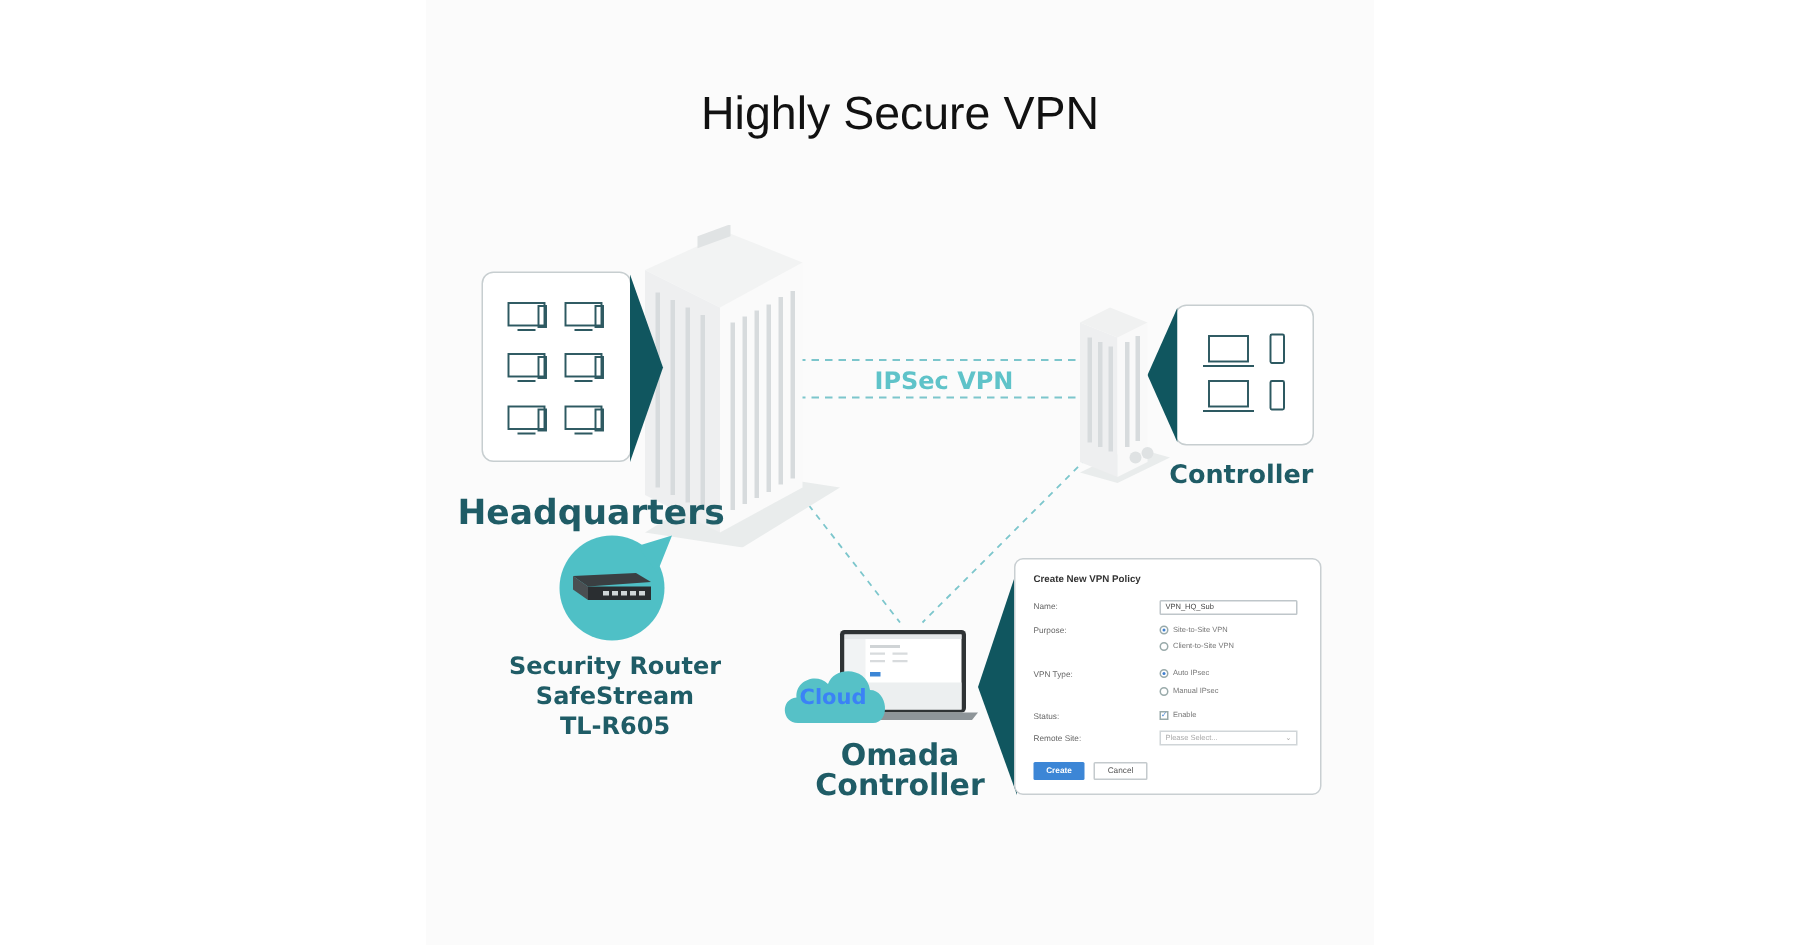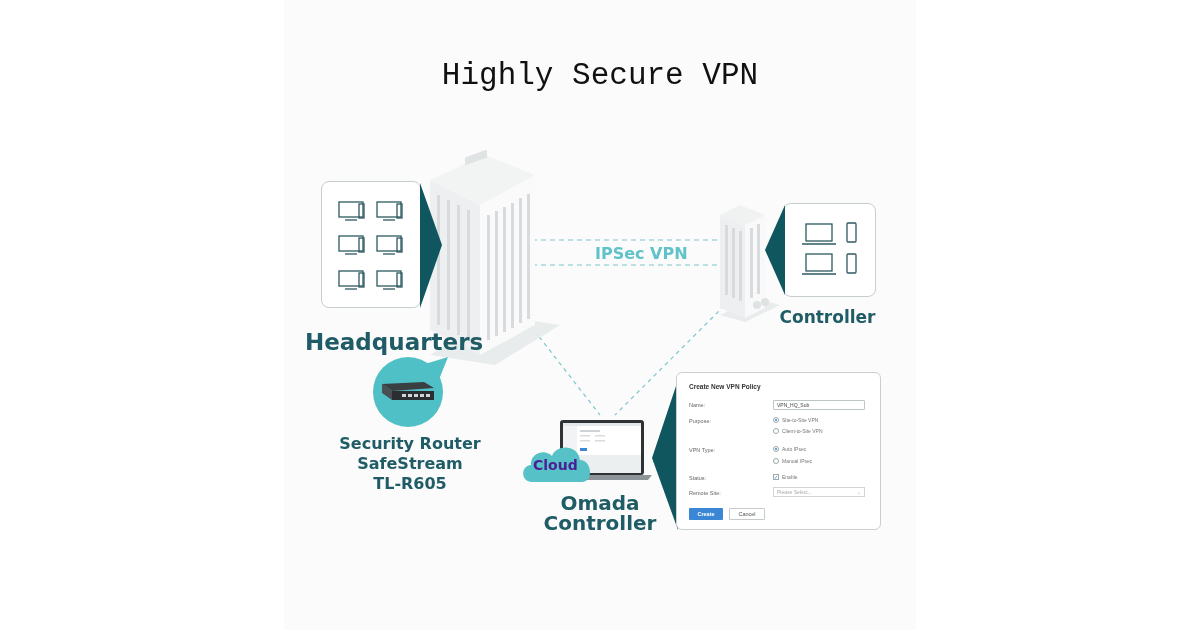--- a/index.html
+++ b/index.html
@@ -1,19 +1,19 @@
 <!DOCTYPE html>
 <html><head>
 <meta charset="utf-8">
 <style>
   * { box-sizing: border-box; margin: 0; padding: 0; }
   html, body { width: 1200px; height: 630px; background: #ffffff; overflow: hidden; }
   body { position: relative; font-family: "Liberation Sans", sans-serif; }
   .canvas { position: absolute; left: 284px; top: 0; width: 632px; height: 630px; background: #fbfbfb; }
-  .title { position: absolute; left: 0; top: 58px; width: 1200px; text-align: center; font-size: 31px; color: #111; font-family: Liberation Mono, monospace; }
+  .title { position: absolute; left: 0; top: 58px; width: 1200px; text-align: center; font-size: 31px; color: #111; font-family: Liberation Sans, sans-serif; }
   .abs { position: absolute; }
   .label { position: absolute; color: #1f5c66; font-weight: bold; font-family: "DejaVu Sans", sans-serif; text-align: center; }
   .panel { position: absolute; background: #fff; border: 1px solid #c7ced0; border-radius: 8px; }
   .vpn-label { position: absolute; color: #5fc3c9; font-weight: bold; font-size: 16px; font-family: "DejaVu Sans", sans-serif; }
   
   .form { position: absolute; left: 676px; top: 372px; width: 205px; height: 158px; background: #fff; border: 1px solid #c9cfd2; border-radius: 6px; font-family: "Liberation Sans", sans-serif; }
   .form .ftitle { position: absolute; left: 12px; top: 10px; font-size: 6.5px; font-weight: bold; color: #333; }
   .form .flabel { position: absolute; left: 12px; font-size: 5.5px; color: #666; }
   .form .input { position: absolute; left: 96px; width: 92px; height: 10px; border: 1px solid #bfc6ca; border-radius: 1px; font-size: 5px; padding-left: 3px; line-height: 8px; color: #444; background:#fff; }
   .form .opt { position: absolute; left: 96px; font-size: 5px; color: #777; display: flex; align-items: center; gap: 3px; }
@@ -135,21 +135,21 @@
     </g>
   </svg>
 </div>
 <svg class="abs" style="left:765px;top:205px;" width="20" height="90">
   <polygon points="20,0 0,45 20,90" fill="#10565f"></polygon>
 </svg>
 
 <div class="label" style="left:305px;top:329px;width:135px;font-size:23px;">Headquarters</div>
 <div class="label" style="left:770px;top:307px;width:115px;font-size:17px;">Controller</div>
 
-<div class="vpn-label" style="left:595px;top:244px;text-align:right;">IPSec VPN</div>
+<div class="vpn-label" style="left:583px;top:244px;text-align:right;">IPSec VPN</div>
 
 <svg class="abs" style="left:370px;top:352px;" width="85" height="80">
   <circle cx="38" cy="40" r="35" fill="#4fc0c6"></circle>
   <polygon points="55,12 78,5 68,30" fill="#4fc0c6"></polygon>
   <g>
     <polygon points="12,32 54,30 64,36 22,39" fill="#3a3f42"></polygon>
     <rect x="22" y="39" width="42" height="9" fill="#2a2e31"></rect>
     <polygon points="12,32 22,39 22,48 12,41" fill="#4a4f52"></polygon>
     <g fill="#cfd6d8">
         <rect x="32" y="42" width="4" height="3"></rect>
@@ -176,21 +176,21 @@
     <rect x="45" y="17" width="10" height="1.5" fill="#d8dbdd"></rect>
   <rect x="30" y="22" width="10" height="1.5" fill="#d8dbdd"></rect>
     <rect x="45" y="22" width="10" height="1.5" fill="#d8dbdd"></rect>
   <rect x="30" y="30" width="7" height="3" fill="#3c86d6"></rect>
   <rect x="13" y="37" width="78" height="18" fill="#eceff0"></rect>
   <polygon points="2,57 102,57 98,62 6,62" fill="#8e9599"></polygon>
 </svg>
 <svg class="abs" style="left:518px;top:436px;" width="80" height="50">
   <path d="M14,46 C3,46 2,30 13,29 C12,18 26,12 34,20 C38,8 60,8 62,24 C74,24 76,46 64,46 Z" fill="#56c1c7"></path>
 </svg>
-<div class="abs" style="left:533px;top:457px;width:44px;text-align:center;color:#4c1d95;font-weight:bold;font-size:14px;font-family:'DejaVu Sans',sans-serif;">Cloud</div>
+<div class="abs" style="left:533px;top:457px;width:44px;text-align:center;color:#3b82f6;font-weight:bold;font-size:14px;font-family:'DejaVu Sans',sans-serif;">Cloud</div>
 <div class="label" style="left:540px;top:493px;width:120px;font-size:20px;line-height:20px;">
   <div>Omada</div>
   <div>Controller</div>
 </div>
 
 <svg class="abs" style="left:652px;top:380px;" width="26" height="150">
   <polygon points="26,0 0,78 26,150" fill="#10565f"></polygon>
 </svg>
 
 <div class="form">

